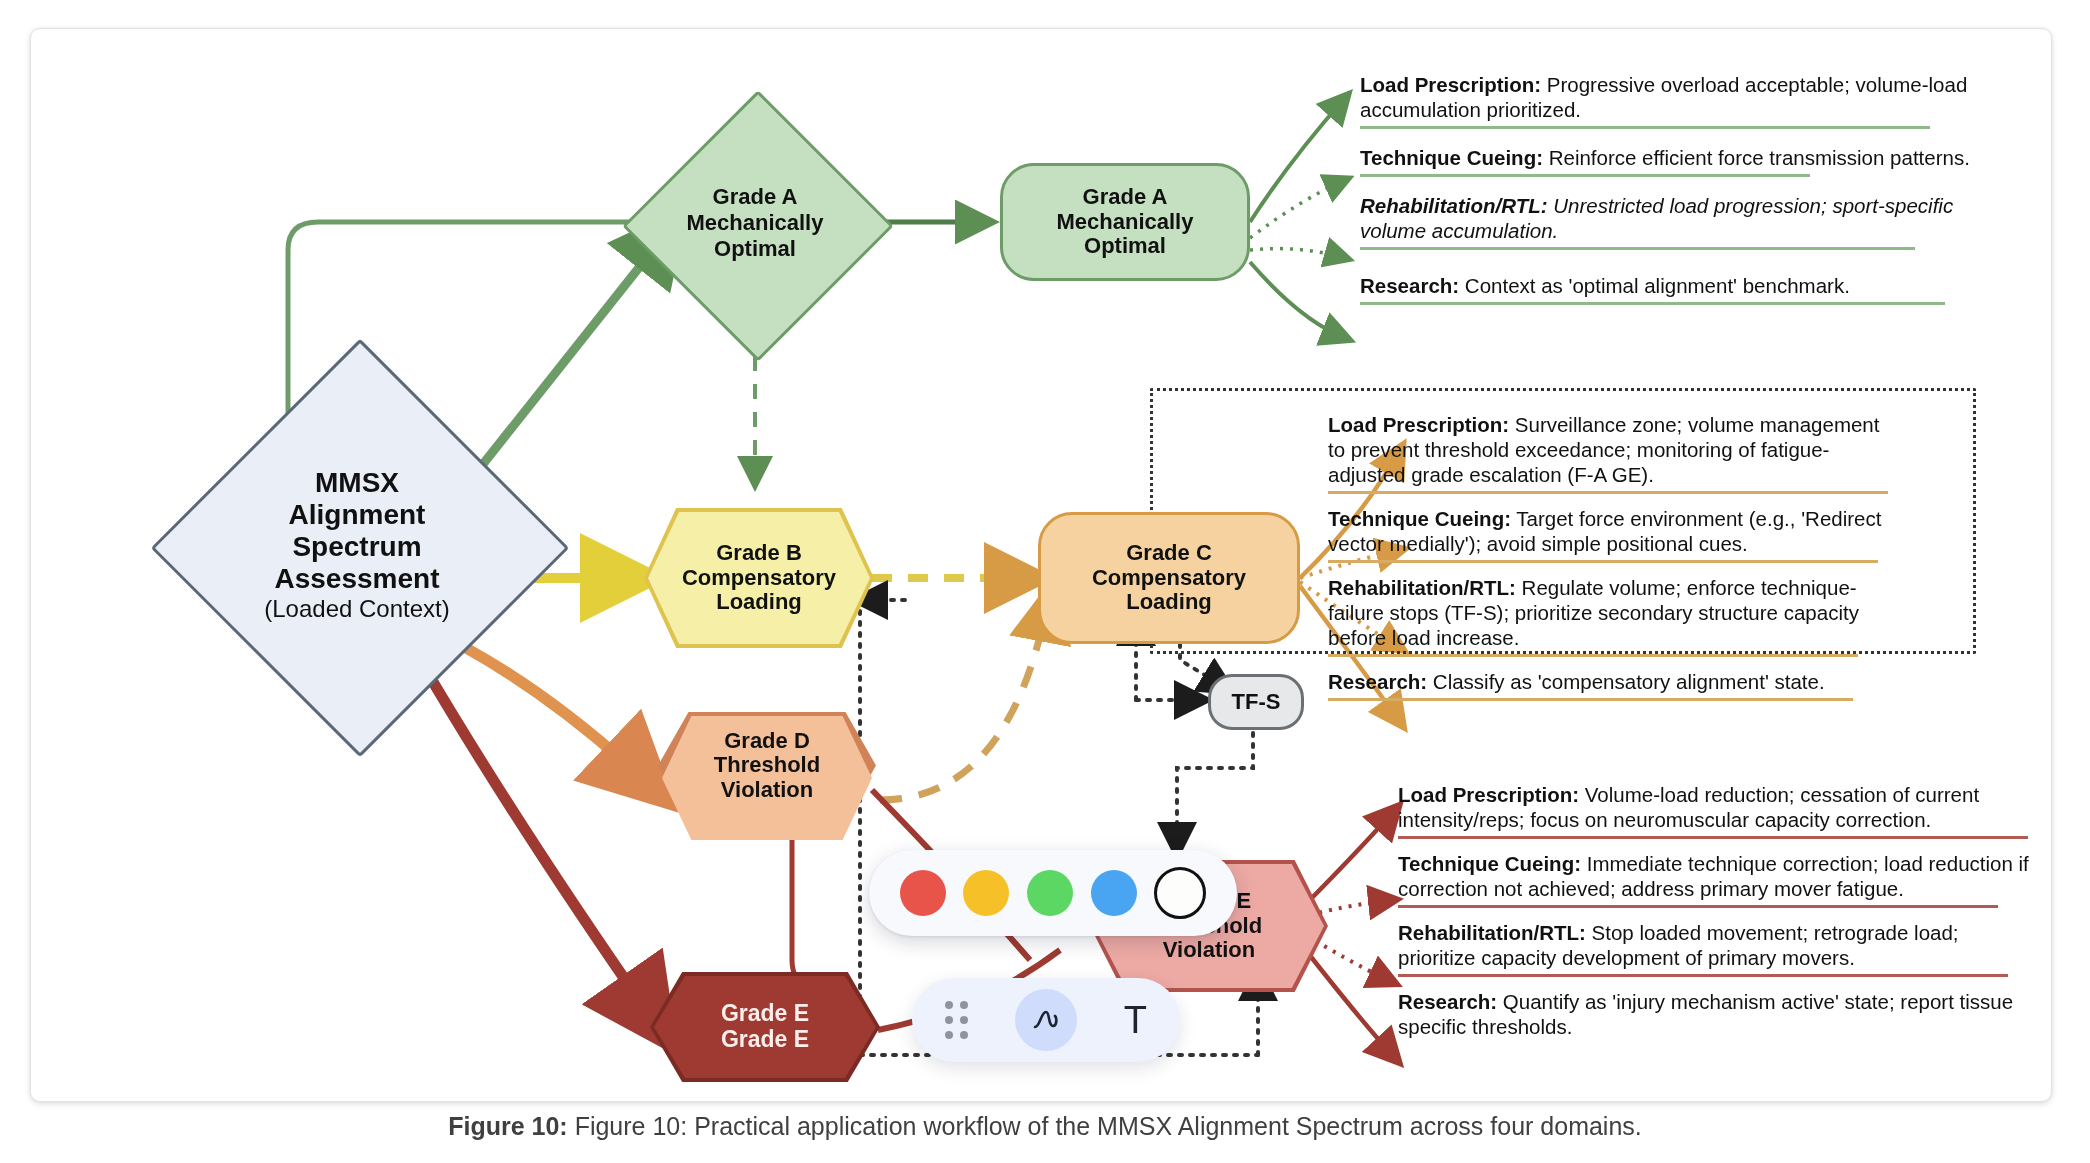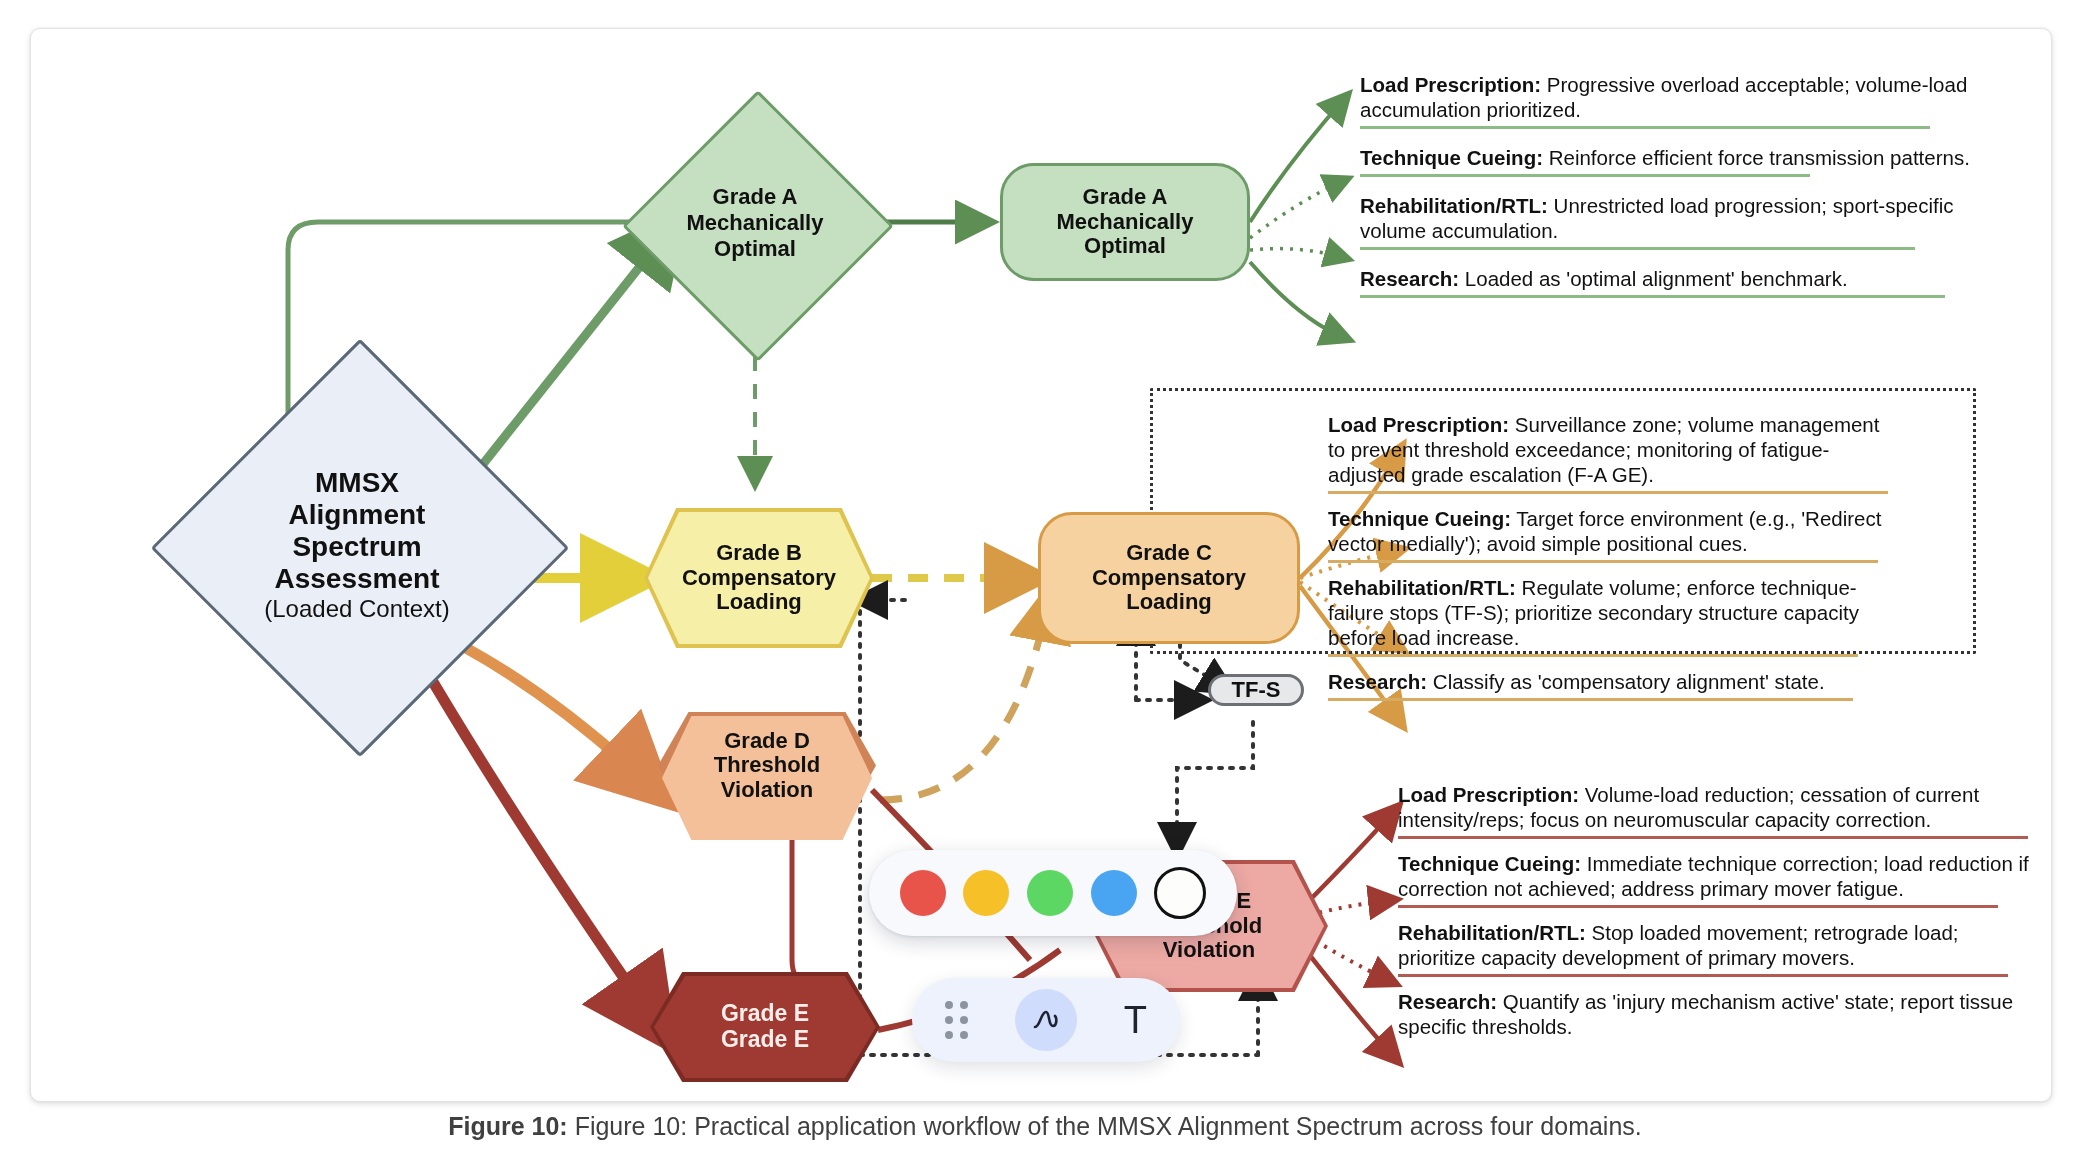--- a/index.html
+++ b/index.html
@@ -218,21 +218,21 @@
       </div>
     </div>
 
     <div class="node stadium" style="left:1038px; top:512px; width:262px; height:132px;
          background:#f6d2a1; border-color:#d79a45; font-size:22px; flex-direction:column;">
       <span>Grade C</span>
       <span>Compensatory</span>
       <span>Loading</span>
     </div>
 
-    <div class="node stadium" style="left:1208px; top:674px; width:96px; height:32px;
+    <div class="node stadium" style="left:1208px; top:674px; width:96px; height:56px;
          background:#e6e8ea; border-color:#6c7076; border-width:3px; font-size:22px; border-radius:24px;">
       <span>TF-S</span>
     </div>
 
     <div style="position:absolute; left:658px; top:712px; width:218px; height:107px;">
       <div class="hexa" style="position:absolute;left:0;top:0;width:100%;height:100%;background:#cf8356;"></div>
       <div class="hexa" style="position:absolute;left:4px;top:4px;width:210px;height:124px;background:#f4c09a;"></div>
       <div class="node" style="left:0;top:0;width:100%;height:100%;font-size:22px;flex-direction:column;">
         <span>Grade D</span>
         <span>Threshold</span>
@@ -261,26 +261,26 @@
 
     <div class="detail-group" style="left:1360px; top:72px; width:620px;">
       <div class="detail-item" style="margin-bottom:16px;">
         <div class="detail-text"><b>Load Prescription:</b><span> Progressive overload acceptable; volume-load accumulation prioritized.</span></div>
         <div class="detail-rule" style="background:#8dbb85;width:570px;"></div>
       </div>
       <div class="detail-item" style="margin-bottom:16px;">
         <div class="detail-text"><b>Technique Cueing:</b><span> Reinforce efficient force transmission patterns.</span></div>
         <div class="detail-rule" style="background:#8dbb85;width:450px;"></div>
       </div>
-      <div class="detail-item" style="margin-bottom:16px;">
+      <div class="detail-item" style="margin-bottom:23px;font-style:italic;">
         <div class="detail-text"><b>Rehabilitation/RTL:</b><span> Unrestricted load progression; sport-specific volume accumulation.</span></div>
         <div class="detail-rule" style="background:#8dbb85;width:555px;"></div>
       </div>
       <div class="detail-item">
-        <div class="detail-text"><b>Research:</b><span> Loaded as 'optimal alignment' benchmark.</span></div>
+        <div class="detail-text"><b>Research:</b><span> Context as 'optimal alignment' benchmark.</span></div>
         <div class="detail-rule" style="background:#8dbb85;width:585px;"></div>
       </div>
     </div>
 
     <div class="detail-group" style="left:1328px; top:412px; width:570px;">
       <div class="detail-item" style="margin-bottom:12px;">
         <div class="detail-text"><b>Load Prescription:</b><span> Surveillance zone; volume management to prevent threshold exceedance; monitoring of fatigue-adjusted grade escalation (F-A GE).</span></div>
         <div class="detail-rule" style="background:#d8ab63;width:560px;"></div>
       </div>
       <div class="detail-item" style="margin-bottom:12px;">

